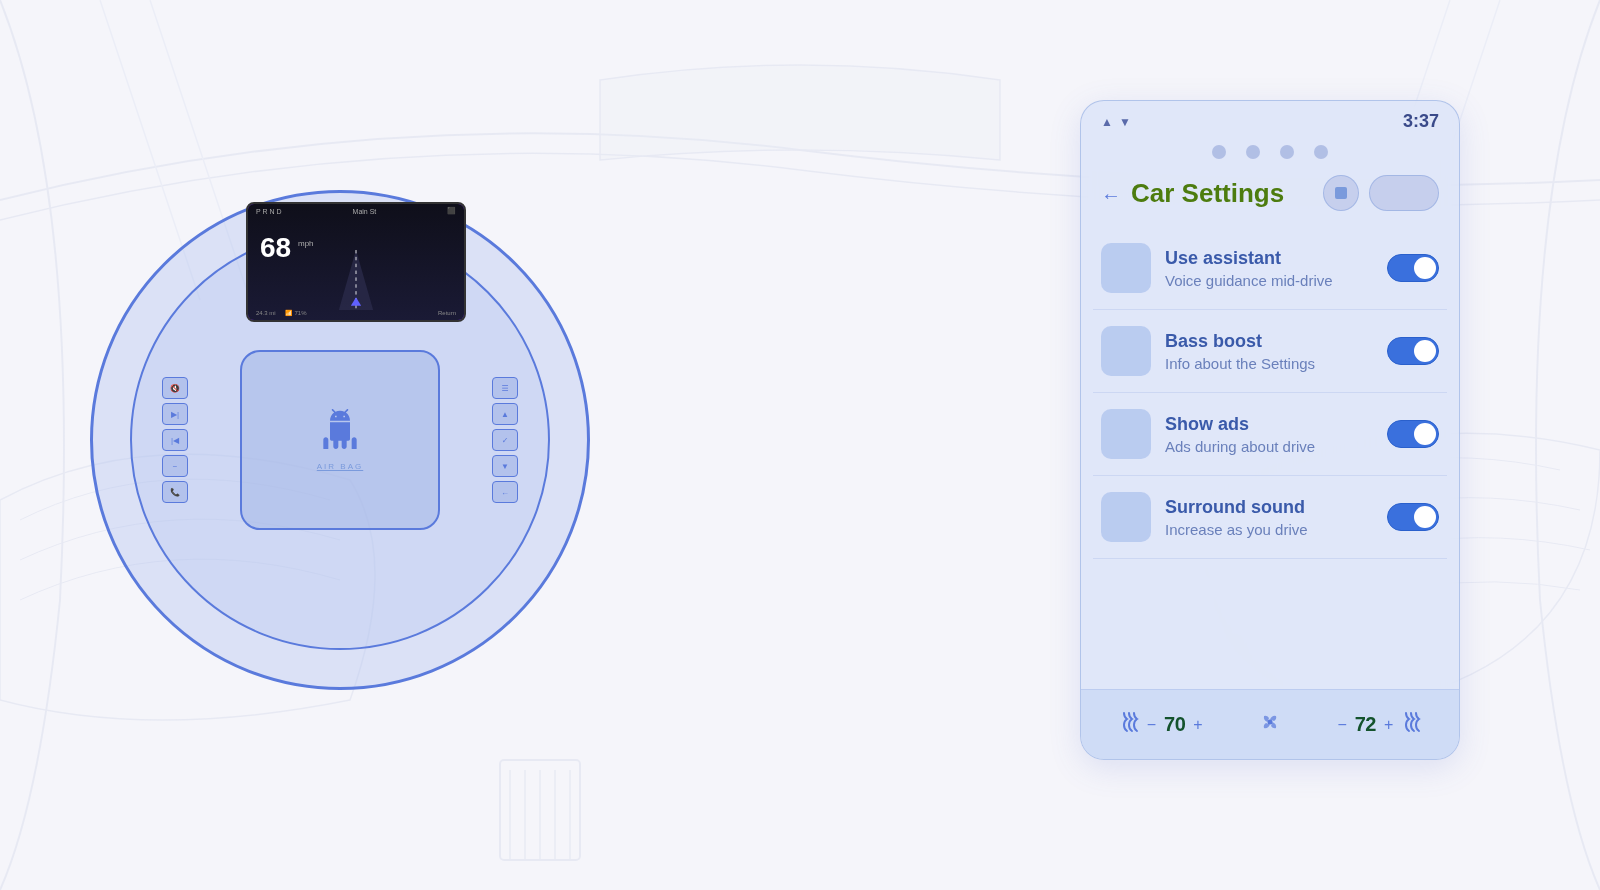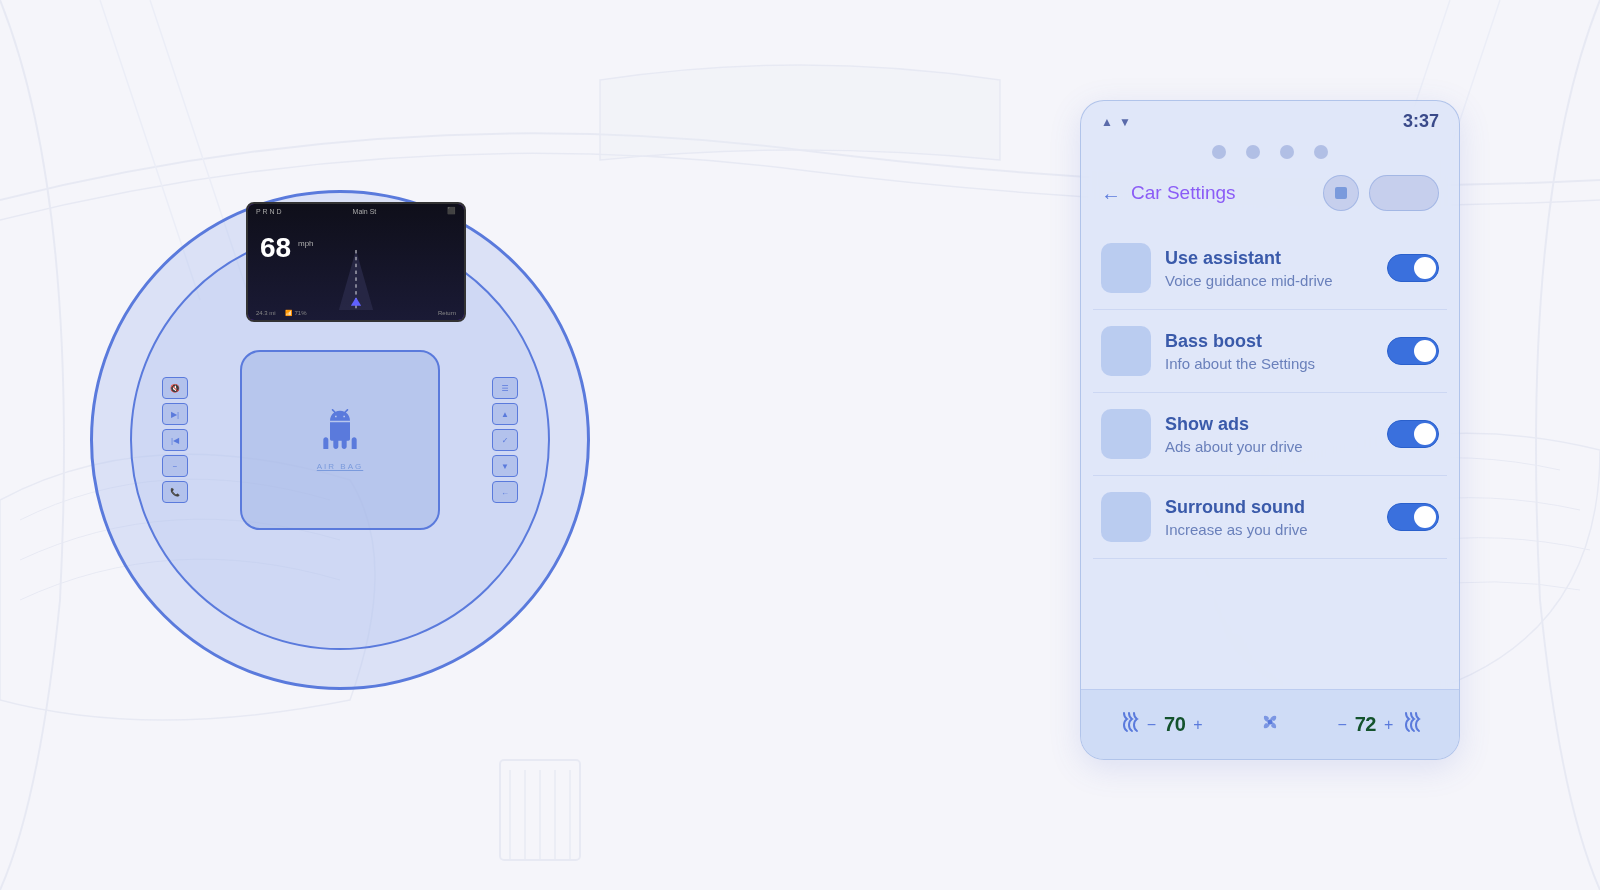--- a/index.html
+++ b/index.html
@@ -257,23 +257,23 @@
       gap: 10px;
     }
 
     .back-arrow {
       color: #5a7adc;
       font-size: 20px;
       cursor: pointer;
     }
 
     .header-title {
-      font-size: 19px;
-      font-weight: 400;
-      color: #8b5cf6;
+      font-size: 26px;
+      font-weight: 700;
+      color: #4d7c0f;
     }
 
     .header-right {
       display: flex;
       align-items: center;
       gap: 10px;
     }
 
     .header-stop-btn {
       width: 36px;
@@ -559,21 +559,21 @@
       </div>
       <div class="toggle-switch on">
         <div class="toggle-knob"></div>
       </div>
     </div>
 
     <div class="setting-item">
       <div class="setting-icon-box"></div>
       <div class="setting-text">
         <div class="setting-title">Show ads</div>
-        <div class="setting-subtitle">Ads about your drive</div>
+        <div class="setting-subtitle">Ads during about drive</div>
       </div>
       <div class="toggle-switch on">
         <div class="toggle-knob"></div>
       </div>
     </div>
 
     <div class="setting-item">
       <div class="setting-icon-box"></div>
       <div class="setting-text">
         <div class="setting-title">Surround sound</div>

